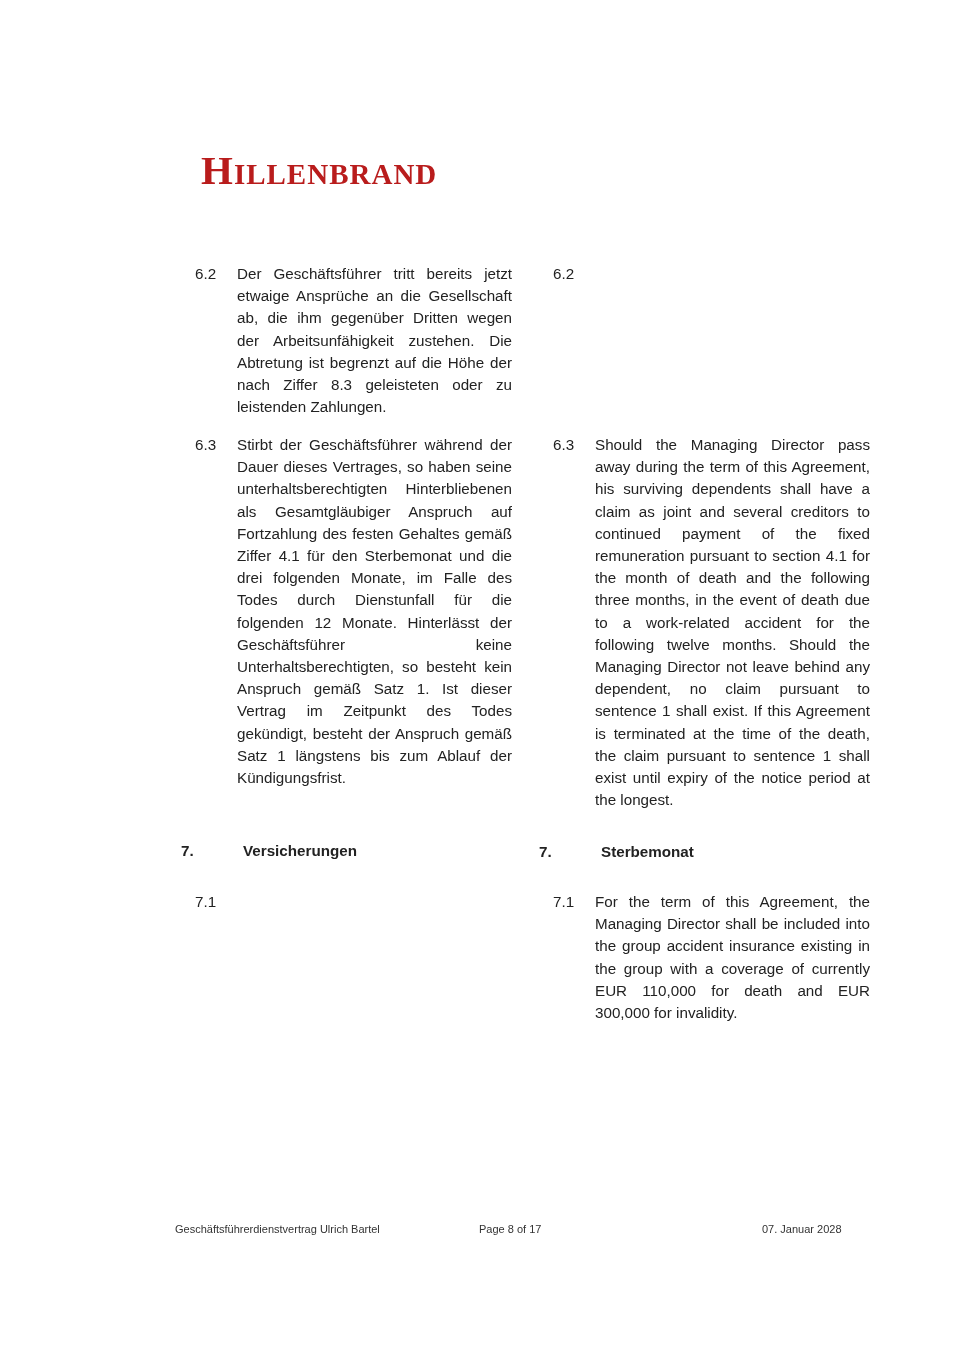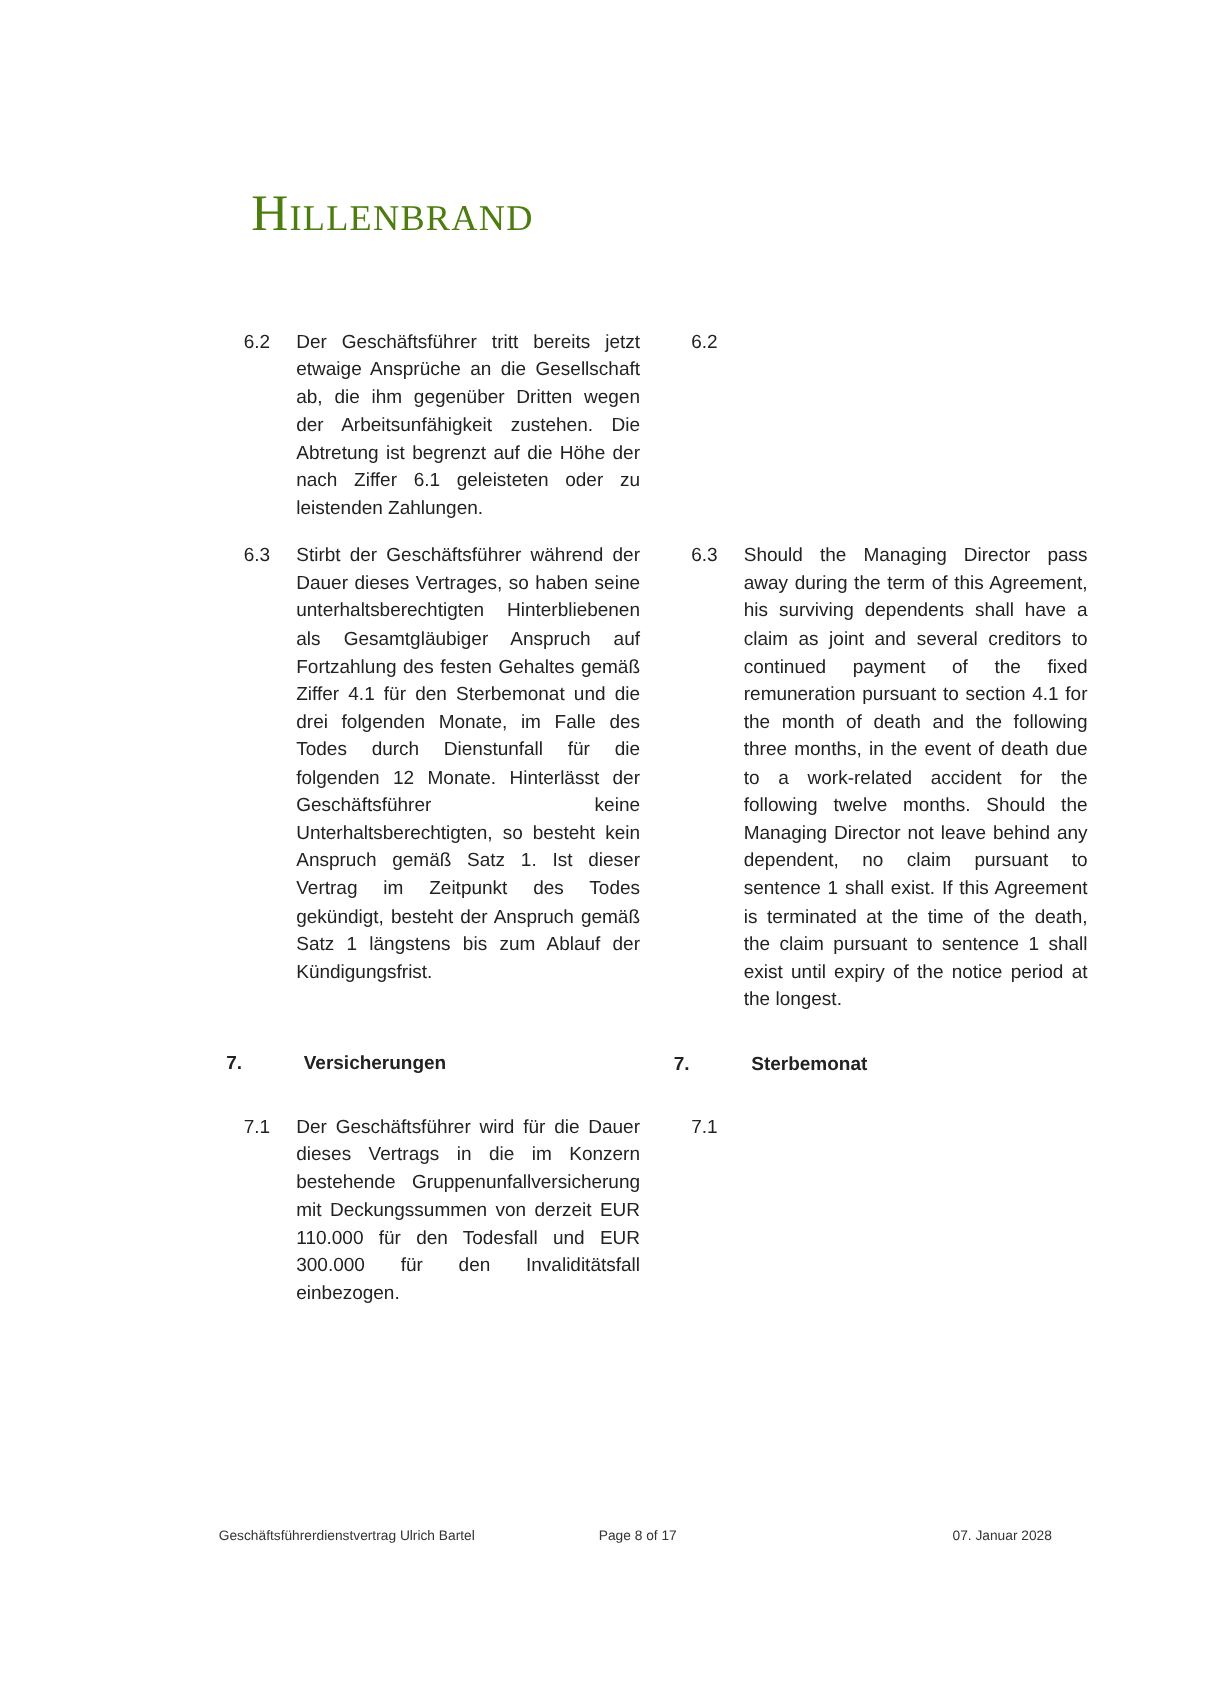--- a/index.html
+++ b/index.html
@@ -15,24 +15,24 @@
       font-family: "Liberation Sans", sans-serif;
       color: #222222;
     }
     .logo {
       position: absolute;
       left: 201px;
       top: 147px;
       font-family: "Liberation Serif", serif;
       font-size: 41px;
       letter-spacing: 1px;
-      color: #4d7c0f;
+      color: #b91c1c;
       line-height: 46px;
       font-variant: small-caps;
-      font-weight: normal;
+      font-weight: bold;
     }
     .col {
       position: absolute;
       width: 317px;
     }
     .col.left { left: 181px; }
     .col.right { left: 539px; }
     .clause {
       position: relative;
       font-size: 15.2px;
@@ -74,42 +74,41 @@
     }
   </style>
 </head>
 <body>
 
 <div class="logo">Hillenbrand</div>
 
 <div class="col left" style="top:249px;">
   <div class="clause">
     <span class="num">6.2</span>
-    <div class="txt">Der Geschäftsführer tritt bereits jetzt etwaige Ansprüche an die Gesell­schaft ab, die ihm gegenüber Dritten wegen der Arbeitsunfähigkeit zu­stehen. Die Abtretung ist begrenzt auf die Höhe der nach Ziffer 6.1 geleiste­ten oder zu leistenden Zahlungen.</div>
+    <div class="txt">Der Geschäftsführer tritt bereits jetzt etwaige Ansprüche an die Gesell­schaft ab, die ihm gegenüber Dritten wegen der Arbeitsunfähigkeit zu­stehen. Die Abtretung ist begrenzt auf die Höhe der nach Ziffer 8.3 geleiste­ten oder zu leistenden Zahlungen.</div>
   </div>
 </div>
 
 <div class="col left" style="top:420px;">
   <div class="clause">
     <span class="num">6.3</span>
     <div class="txt">Stirbt der Geschäftsführer während der Dauer dieses Vertrages, so haben seine unterhaltsberechtigten Hinter­bliebenen als Gesamtgläubiger An­spruch auf Fortzahlung des festen Gehaltes gemäß Ziffer 4.1 für den Sterbemonat und die drei folgenden Monate, im Falle des Todes durch Dienstunfall für die folgenden 12 Mo­nate. Hinterlässt der Geschäftsführer keine Unterhaltsberechtigten, so be­steht kein Anspruch gemäß Satz 1. Ist dieser Vertrag im Zeitpunkt des Todes gekündigt, besteht der Anspruch ge­mäß Satz 1 längstens bis zum Ablauf der Kündigungsfrist.</div>
   </div>
 </div>
 
 <div class="col left" style="top:840px;">
   <div class="heading">
     <span class="num">7.</span>
     <div class="txt">Versicherungen</div>
   </div>
 </div>
 
 <div class="col left" style="top:877px;">
   <div class="clause">
     <span class="num">7.1</span>
-    <div class="txt">Der Geschäftsführer wird für die Dauer dieses Vertrags in die im Kon­zern bestehende Gruppenunfallversi­cherung mit Deckungssummen von derzeit EUR 110.000 für den Todesfall und EUR 300.000 für den Invaliditäts­fall einbezogen.</div>
   </div>
 </div>
 
 <div class="col right" style="top:249px;">
   <div class="clause">
     <span class="num">6.2</span>
   </div>
 </div>
 
 <div class="col right" style="top:420px;">
@@ -122,18 +121,19 @@
 <div class="col right" style="top:841px;">
   <div class="heading">
     <span class="num">7.</span>
     <div class="txt">Sterbemonat</div>
   </div>
 </div>
 
 <div class="col right" style="top:877px;">
   <div class="clause">
     <span class="num">7.1</span>
+    <div class="txt">For the term of this Agreement, the Managing Director shall be included into the group accident insurance ex­isting in the group with a coverage of currently EUR 110,000 for death and EUR 300,000 for invalidity.</div>
   </div>
 </div>
 
 <div class="footer" style="left:175px;">Geschäftsführerdienstvertrag Ulrich Bartel</div>
 <div class="footer" style="left:479px;">Page 8 of 17</div>
 <div class="footer" style="left:762px;">07. Januar 2028</div>
 
 </body></html>

